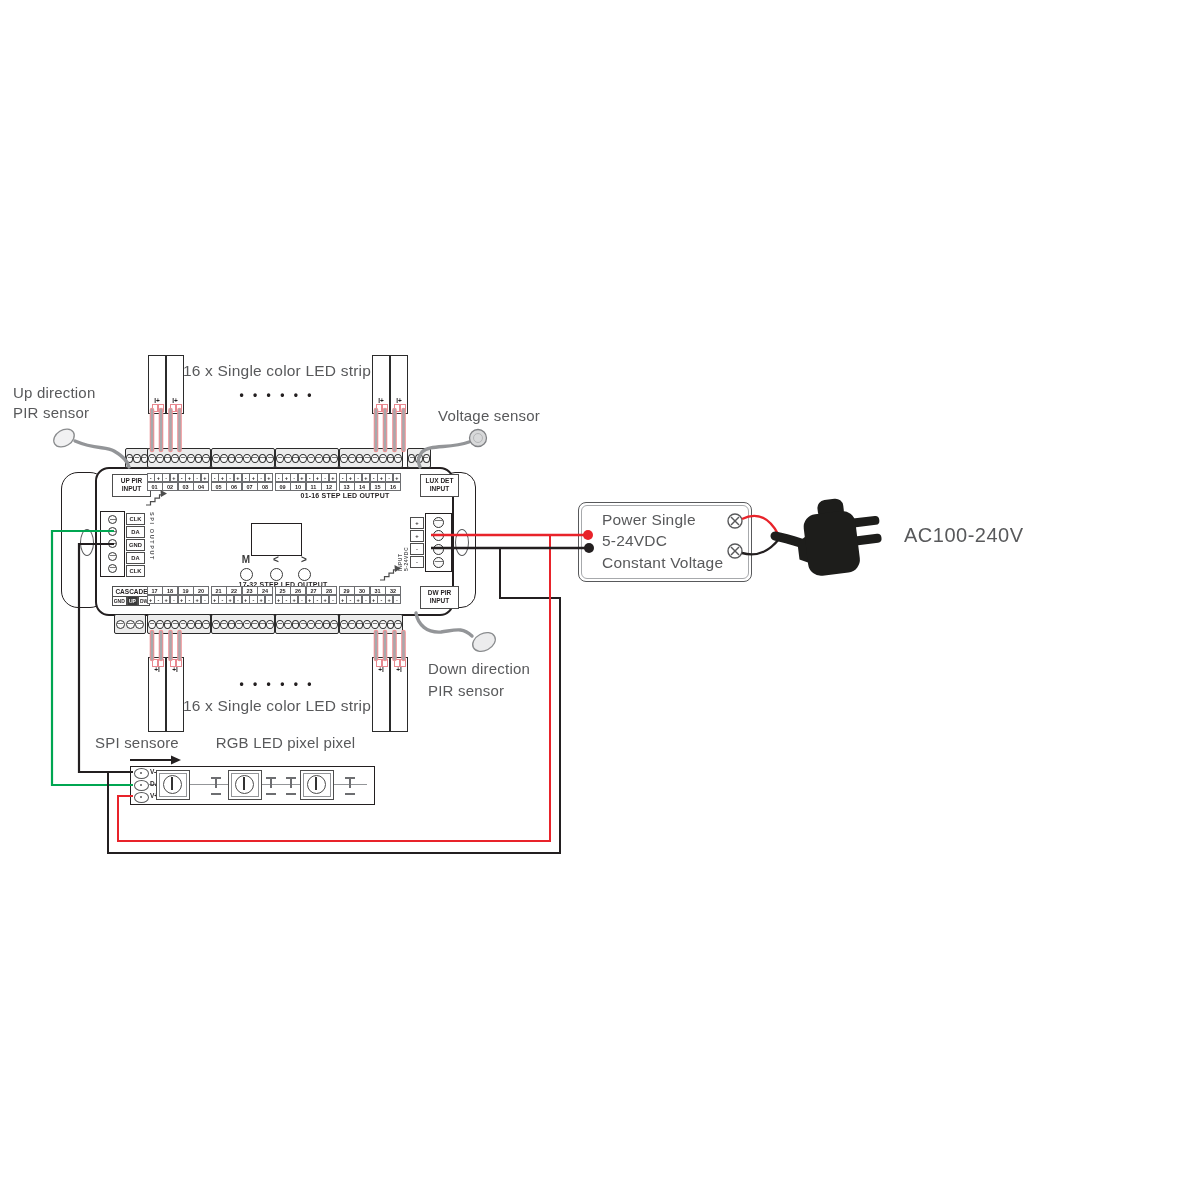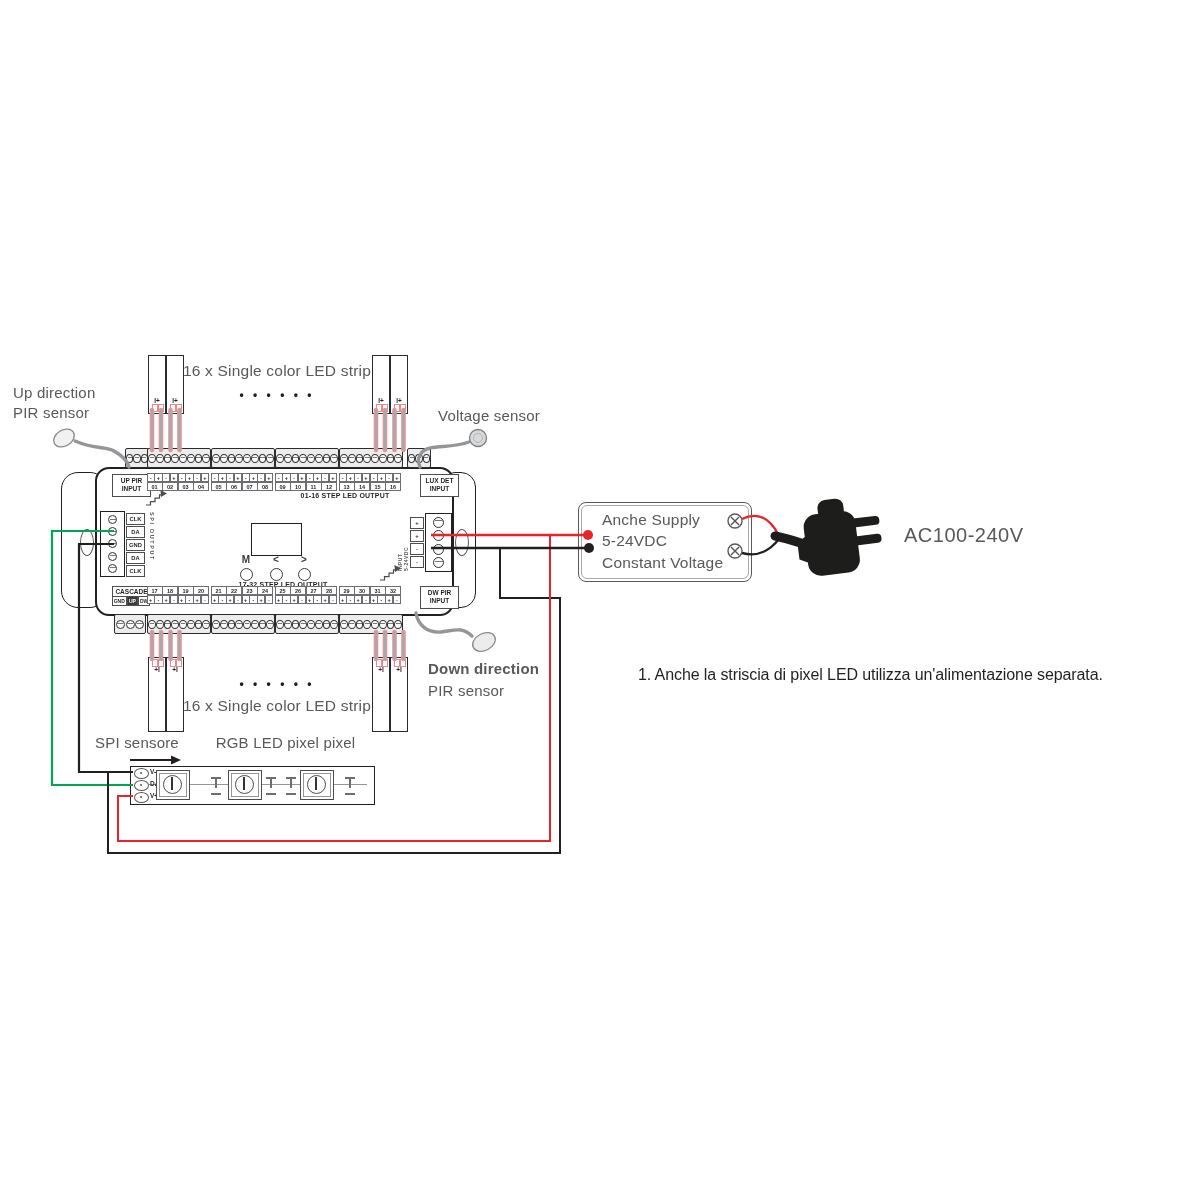--- a/index.html
+++ b/index.html
@@ -103,39 +103,38 @@
     <div class="screw" style="width:9px;height:9px;"></div>
   </div>
   <div class="vtext" style="left:397px;top:571px;width:60px;transform:rotate(-90deg);transform-origin:0 0;letter-spacing:.5px;font-size:5px;line-height:6px;z-index:2;">
     <div>INPUT</div>
     <div>5-24VDC</div>
   </div>
 
   <div class="abs lbl" style="left:13px;top:384px;z-index:2;">Up direction</div>
   <div class="abs lbl" style="left:13px;top:404px;z-index:2;">PIR sensor</div>
   <div class="abs lbl" style="left:438px;top:407px;z-index:2;">Voltage sensor</div>
-  <div class="abs lbl" style="left:428px;top:660px;z-index:2;font-weight:bold;">Down direction</div>
+  <div class="abs lbl" style="left:428px;top:660px;z-index:2;">Down direction</div>
   <div class="abs lbl" style="left:428px;top:682px;z-index:2;">PIR sensor</div>
   <div class="abs lbl ctr" style="left:177px;top:362px;width:200px;font-size:15.5px;z-index:2;">16 x Single color LED strip</div>
   <div class="abs ctr" style="left:177px;top:388px;width:200px;font-size:12px;font-weight:bold;letter-spacing:3px;color:#231f20;z-index:2;">• • • • • •</div>
   <div class="abs ctr" style="left:177px;top:677px;width:200px;font-size:12px;font-weight:bold;letter-spacing:3px;color:#231f20;z-index:2;">• • • • • •</div>
   <div class="abs lbl ctr" style="left:177px;top:697px;width:200px;font-size:15.5px;z-index:2;">16 x Single color LED strip</div>
   <div class="abs lbl" style="left:95px;top:734px;z-index:2;">SPI sensore</div>
   <div class="abs lbl ctr" style="left:213px;top:734px;width:145px;z-index:2;">RGB LED pixel pixel</div>
   <div class="abs lbl" style="left:904px;top:524px;font-size:20px;letter-spacing:.5px;z-index:2;">AC100-240V</div>
 
   <div class="abs" style="left:578px;top:502px;width:172px;height:78px;border:1.5px solid #58595b;border-radius:8px;background:#fff;z-index:2;">
     <div class="abs" style="left:2px;top:2px;right:2px;bottom:2px;border:1px solid #a7a9ac;border-radius:6px;"></div>
-    <div class="abs lbl" style="left:23px;top:8px;font-size:15.5px;">Anche Supply</div>
+    <div class="abs lbl" style="left:23px;top:8px;font-size:15.5px;">Power Single</div>
     <div class="abs lbl" style="left:23px;top:29px;font-size:15.5px;">5-24VDC</div>
     <div class="abs lbl" style="left:23px;top:51px;font-size:15.5px;">Constant Voltage</div>
   </div>
 
   <div class="abs note" style="left:638px;top:662px;width:560px;z-index:2;">
-    <div>1. Anche la striscia di pixel LED utilizza un'alimentazione separata.</div>
   </div>
 
   <div class="abs" style="left:130px;top:766px;width:243px;height:37px;border:1.8px solid #231f20;background:#fff;z-index:2;">
     <div class="abs" style="left:18px;top:17px;width:218px;height:1px;background:#939598;"></div>
   </div>
   <div class="abs" style="left:150px;top:768px;font-size:6.5px;font-weight:bold;color:#231f20;z-index:3;">V-</div>
   <div class="abs" style="left:150px;top:780px;font-size:6.5px;font-weight:bold;color:#231f20;z-index:3;">DA</div>
   <div class="abs" style="left:150px;top:792px;font-size:6.5px;font-weight:bold;color:#231f20;z-index:3;">V+</div>
 
   <svg id="wires" width="1200" height="1200" style="position:absolute;left:0;top:0;z-index:5;pointer-events:none;">

